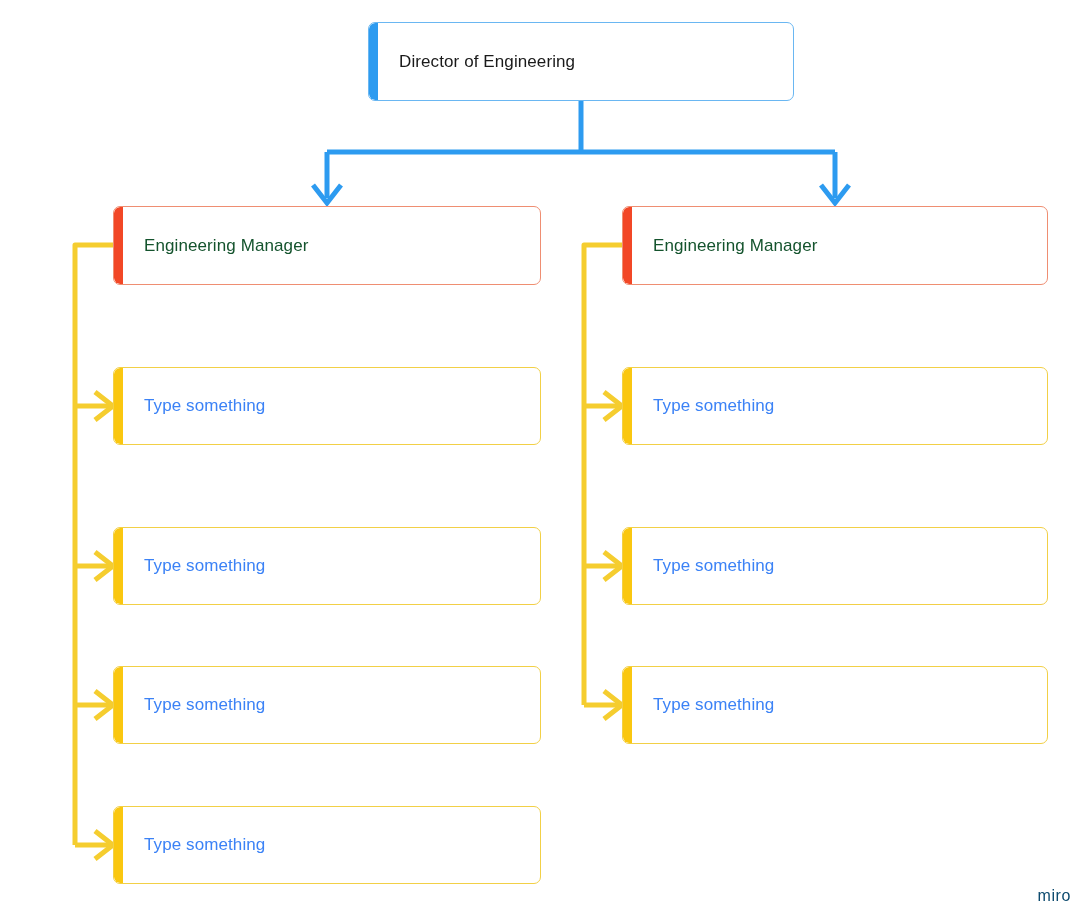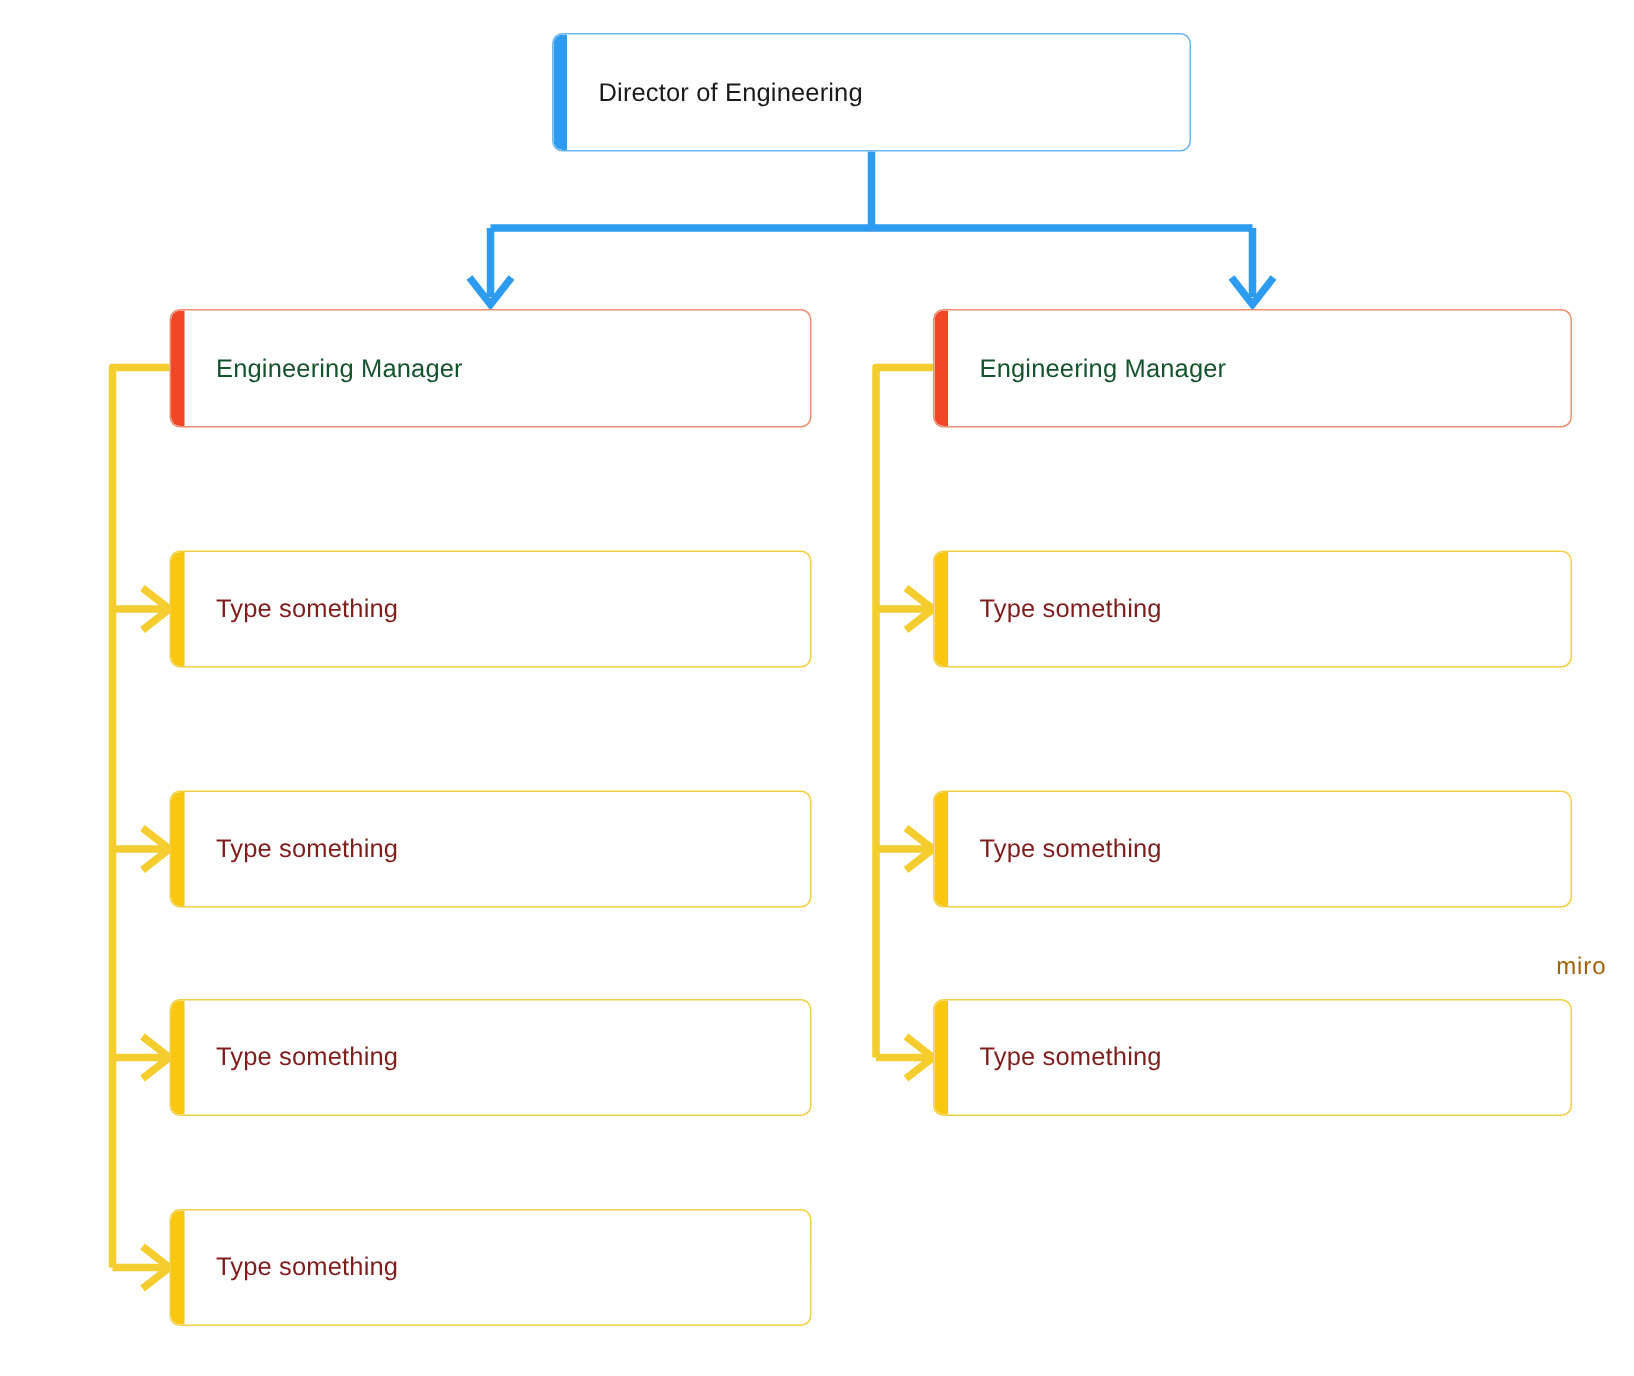--- a/index.html
+++ b/index.html
@@ -12,21 +12,21 @@
     height: 917px;
     position: relative;
     overflow: hidden;
     font-family: "Liberation Sans", "DejaVu Sans", sans-serif;
     -webkit-font-smoothing: antialiased;
   }
   #canvas {
     position: absolute;
     left: 0; top: 0;
     width: 1089px;
-    height: 666px;
+    height: 917px;
   }
   
   #connectors {
     position: absolute;
     left: 0; top: 0;
     width: 1089px;
     height: 917px;
     pointer-events: none;
   }
   
@@ -61,30 +61,30 @@
   .node.blue { border: 1.5px solid #6ab7f2; }
   .node.blue .accent { background: #2d9bf0; }
   .node.blue .label { color: #1a1a1a; }
   
   .node.red { border: 1.5px solid #ef8e72; }
   .node.red .accent { background: #f24726; }
   .node.red .label { color: #14532d; }
   
   .node.yellow { border: 1.5px solid #f2d046; }
   .node.yellow .accent { background: #fac710; }
-  .node.yellow .label { color: #7f1d1d; }
+  .node.yellow .label { color: #3b82f6; }
 
   
   #watermark {
     position: absolute;
     right: 18px;
     bottom: 12px;
     font-size: 16px;
     letter-spacing: 0.6px;
-    color: #a16207;
+    color: #0c4a6e;
     font-family: "Liberation Sans", "DejaVu Sans", sans-serif;
     user-select: none;
   }
 </style>
 </head>
 <body>
 
 <div id="canvas">
 
   <svg id="connectors" viewBox="0 0 1089 917" width="1089" height="917" aria-hidden="true">

